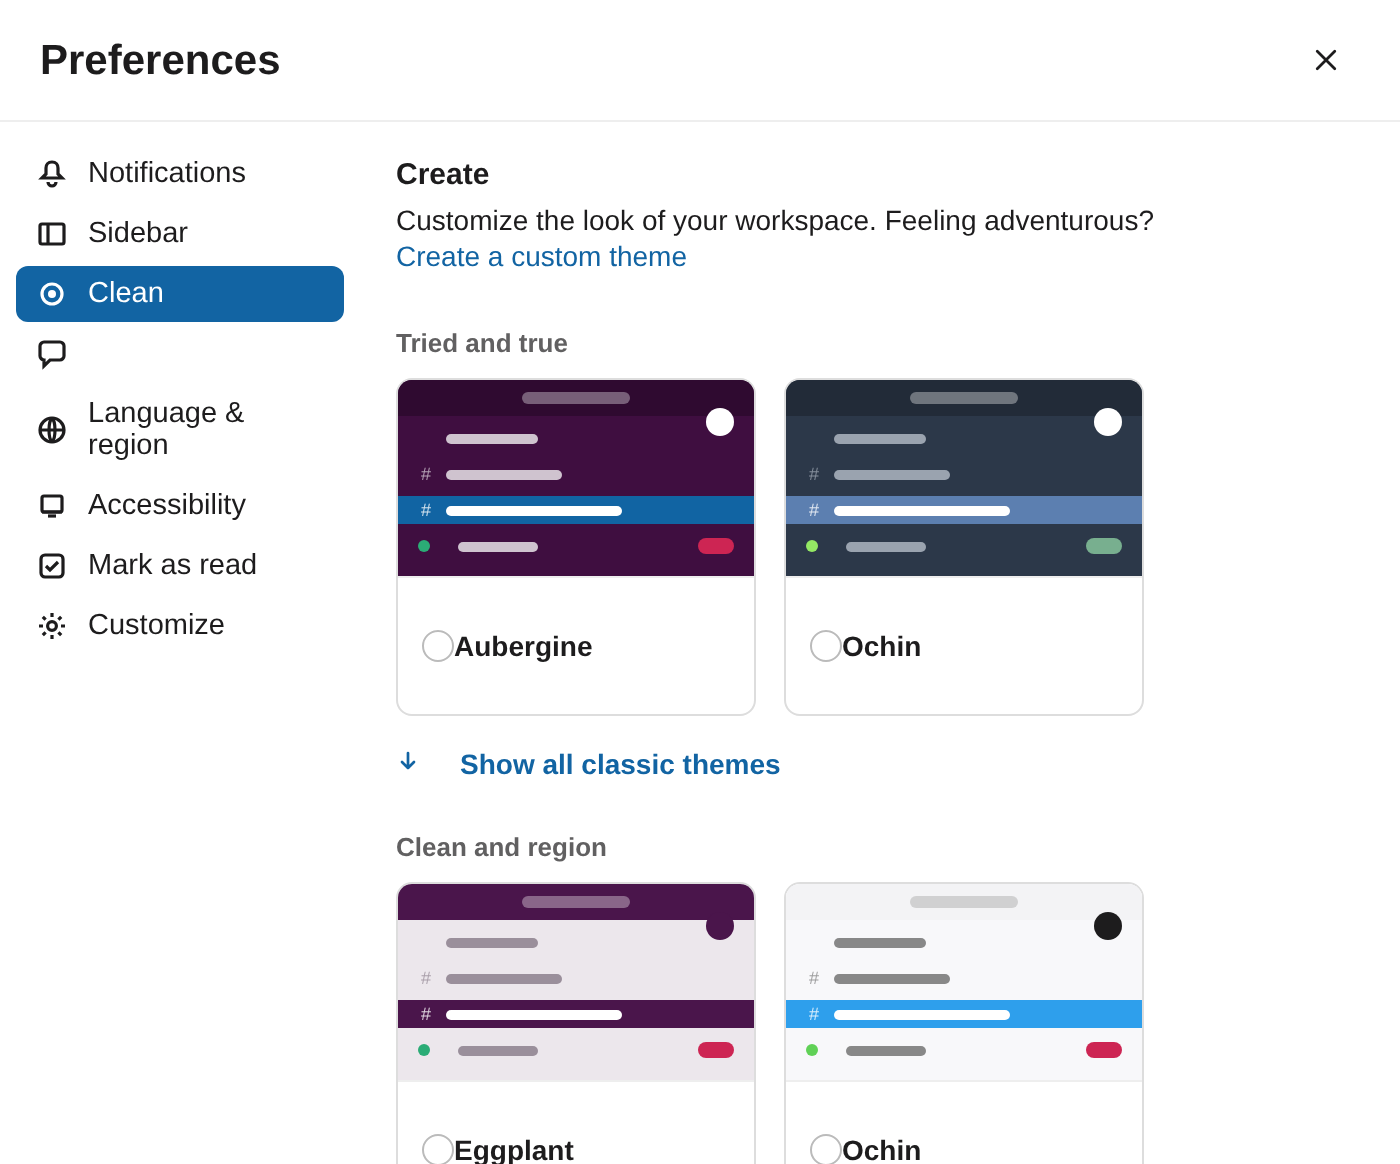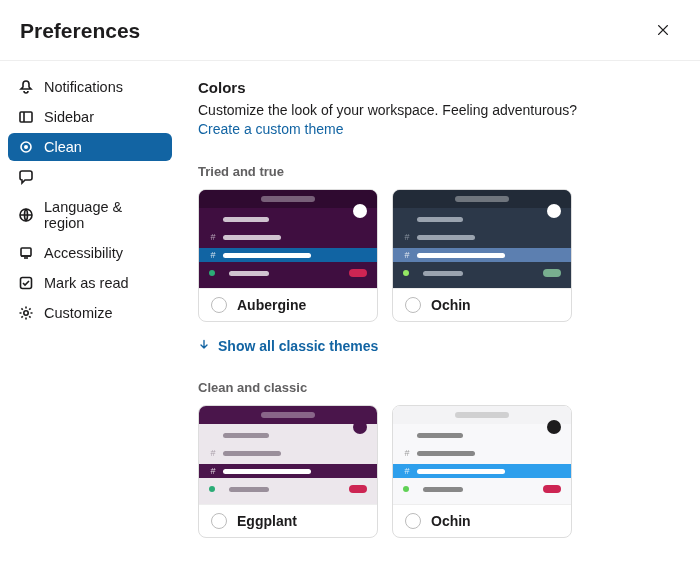--- a/index.html
+++ b/index.html
@@ -71,30 +71,30 @@
   .prev-topbar { height:18px; display:flex; align-items:center; justify-content:center; position:relative; }
   .prev-search { width:54px; height:6px; border-radius:3px; opacity:.35; }
   .prev-dot { width:14px; height:14px; border-radius:50%; position:absolute; right:10px; top:14px; }
   .prev-rows { flex:1; padding: 4px 0 6px; display:flex; flex-direction:column; gap:4px; }
   .prev-row { display:flex; align-items:center; gap:6px; padding: 2px 10px; position:relative; }
   .prev-row .hash { font-size:9px; opacity:.8; width:8px; text-align:center; }
   .prev-line { height:5px; border-radius:3px; }
   .prev-badge { position:absolute; right:10px; width:18px; height:8px; border-radius:5px; }
   .prev-presence { position:absolute; left:10px; width:6px; height:6px; border-radius:50%; }
   .card-footer {
-    display:flex; align-items:center; gap:10px;
-    padding: 8px 12px;
+    display:flex; align-items:center; 
+    padding: 26px 12px;
     border-top:1px solid #eee;
   }
   .radio {
     width:16px; height:16px; border:1.5px solid #bbb; border-radius:50%;
   }
   .card-label { font-size:14px; font-weight:600; }
   .show-all {
-    display:flex; align-items:center; gap:8px;
+    display:flex; align-items:center; gap:20px;
     color:#1264a3; font-size:14px; font-weight:600;
     margin-top:16px; cursor:pointer;
   }
   .content::-webkit-scrollbar{width:0}
 </style>
 </head>
 <body>
 
 <div class="header">
   <h1>Preferences</h1>
@@ -174,21 +174,21 @@
         <span class="nav-icon">
           <svg viewBox="0 0 16 16">
             <circle cx="8" cy="8" r="2.2"></circle>
             <path d="M8 1.5v2M8 12.5v2M1.5 8h2M12.5 8h2M3.4 3.4l1.4 1.4M11.2 11.2l1.4 1.4M12.6 3.4l-1.4 1.4M4.8 11.2l-1.4 1.4"></path>
           </svg>
         </span>
         <span>Customize</span>
       </div>
     </nav>
   <main class="content">
-    <div class="section-title">Colors</div>
+    <div class="section-title">Create</div>
     <div class="section-desc">Customize the look of your workspace. Feeling adventurous?</div>
     <span class="link">Create a custom theme</span>
     <div id="groups">
         <div class="group-label">Tried and true</div>
         <div class="theme-grid">
           <div class="theme-card">
       <div class="preview" style="background:#3f0e40">
         <div class="prev-topbar" style="background:#2f0a30">
           <div class="prev-search" style="background:#ffffff"></div>
         </div>
@@ -251,21 +251,21 @@
         <span class="card-label">Ochin</span>
       </div>
           </div>
         </div>
         <div class="show-all">
           <span><svg width="12" height="12" viewBox="0 0 16 16">
               <path d="M8 2v10M4 8l4 4 4-4" fill="none" stroke="currentColor" stroke-width="1.8" stroke-linecap="round" stroke-linejoin="round"></path>
             </svg></span>
           <span>Show all classic themes</span>
         </div>
-        <div class="group-label">Clean and classic</div>
+        <div class="group-label">Clean and region</div>
         <div class="theme-grid">
           <div class="theme-card">
       <div class="preview" style="background:#ece7ec">
         <div class="prev-topbar" style="background:#4a154b">
           <div class="prev-search" style="background:#ffffff"></div>
         </div>
         <div class="prev-dot" style="background:#4a154b"></div>
         <div class="prev-rows">
           <div class="prev-row">
                   <span class="hash" style="color:transparent">.</span>

